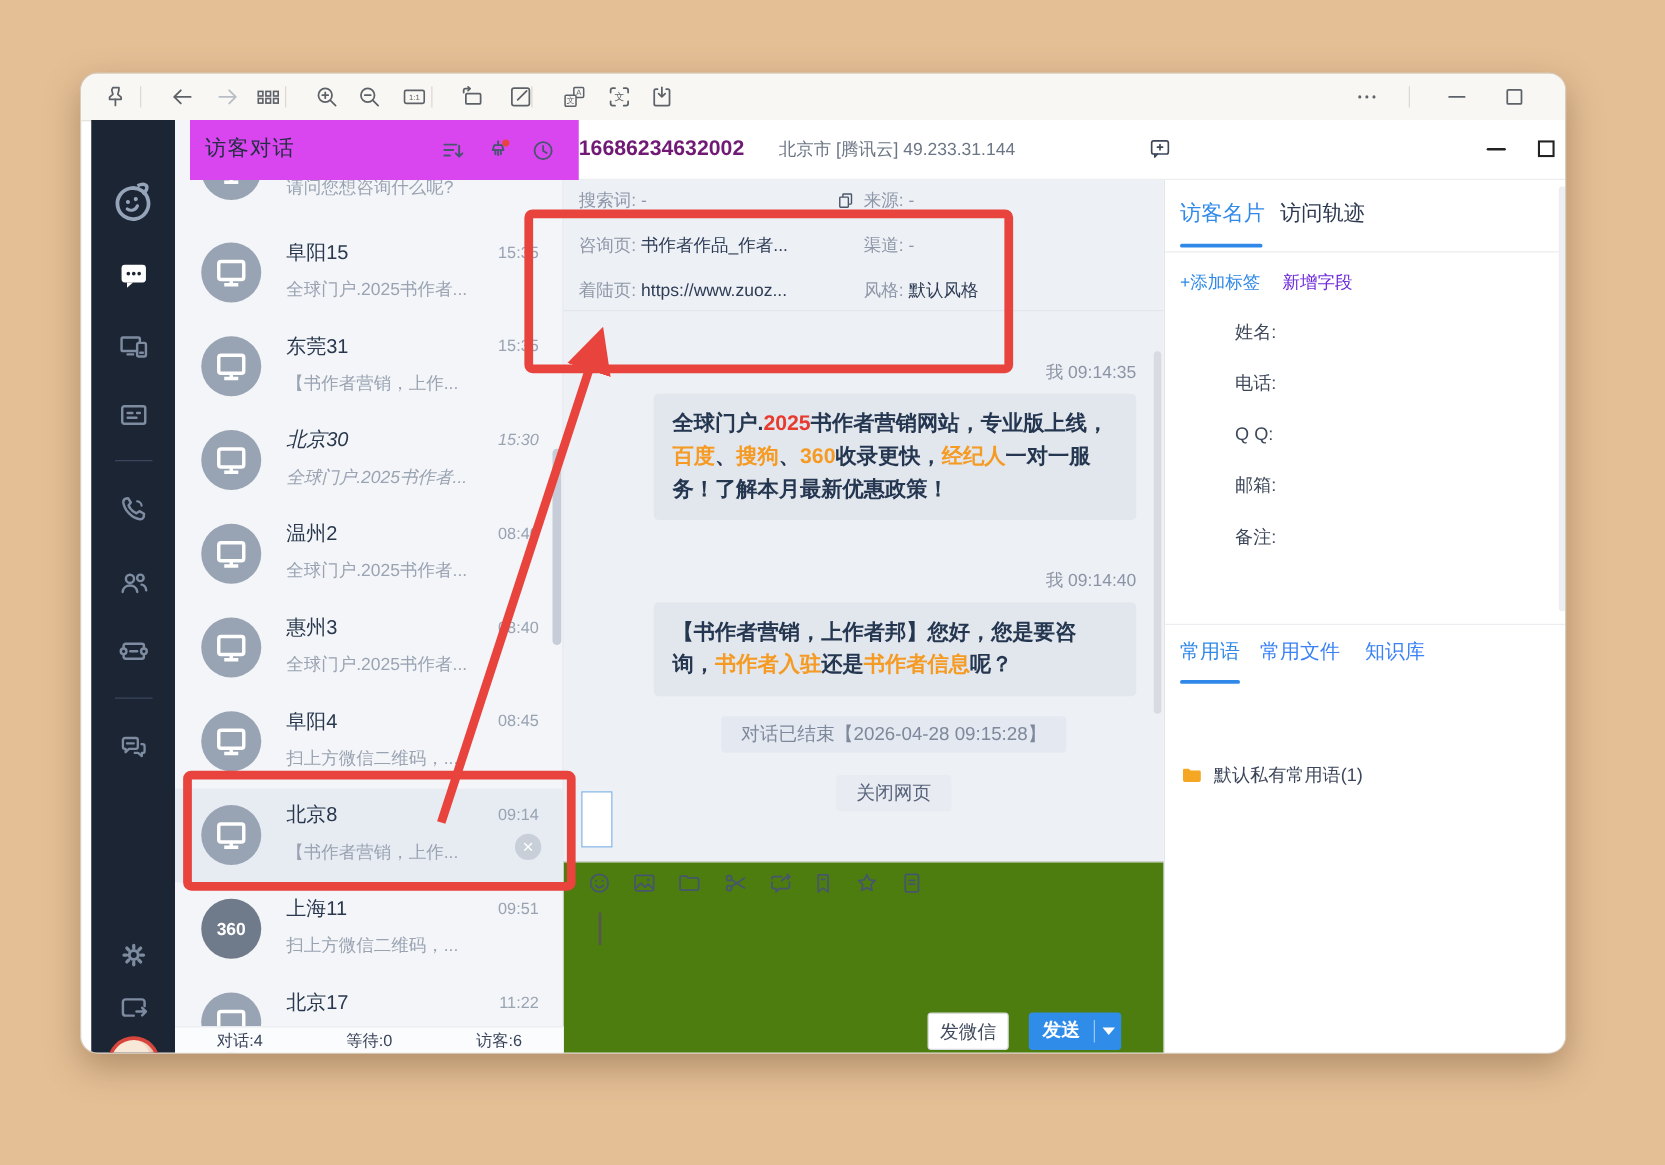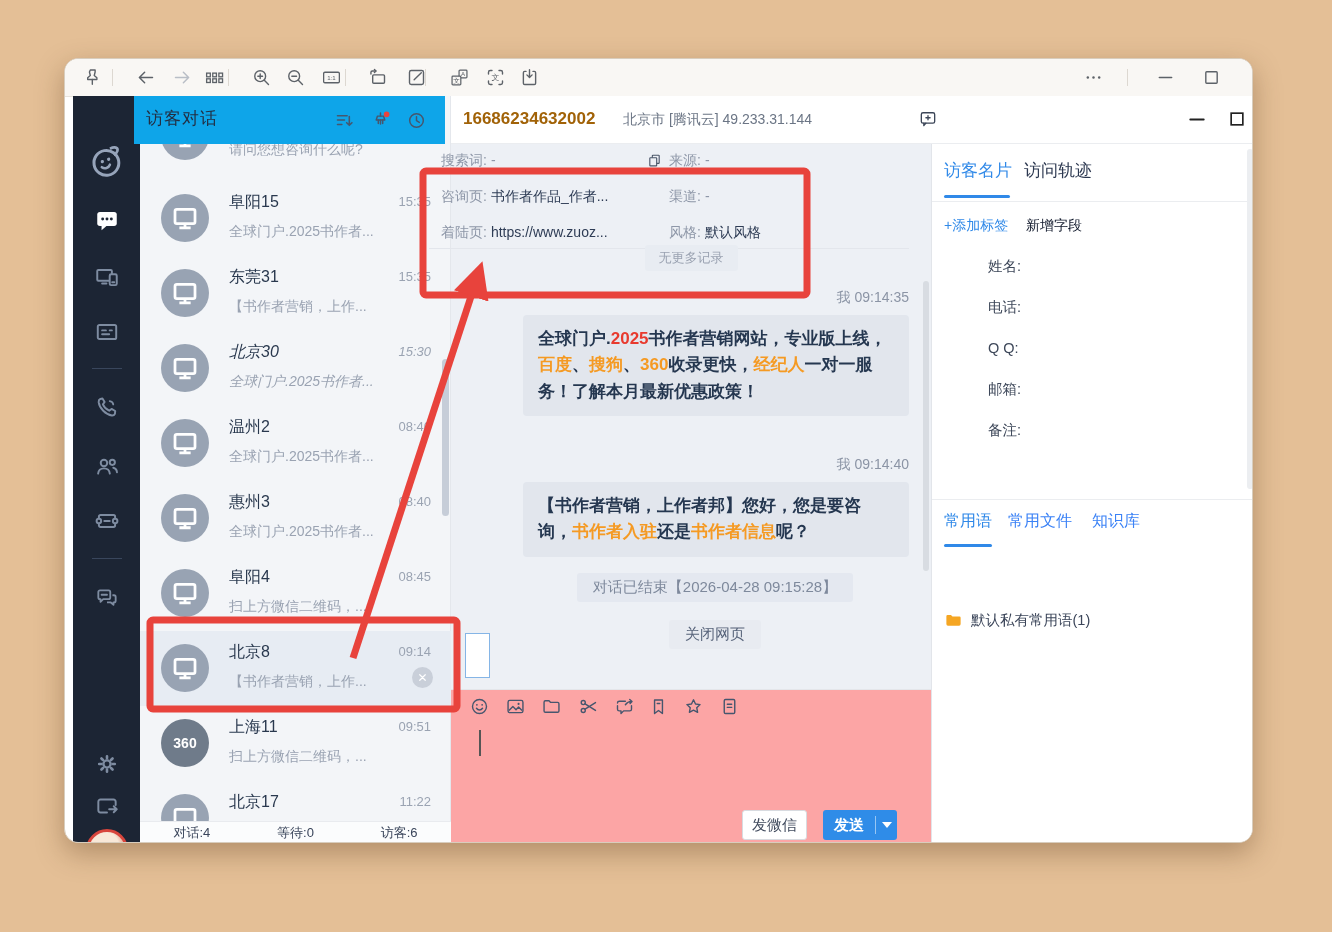--- a/index.html
+++ b/index.html
@@ -15,81 +15,81 @@
   .tbsep{position:absolute;top:10px;width:1px;height:17px;background:#ddd8d1;}
   
   .sidebar{position:absolute;left:8px;top:37px;width:67px;height:748px;background:#1c2534;}
   .sbi{position:absolute;left:50%;transform:translateX(-50%);width:26px;height:26px;color:#7e8ca1;}
   .sbi svg{width:26px;height:26px;display:block;}
   .sbdiv{position:absolute;left:50%;transform:translateX(-50%);width:30px;height:1px;background:#39465c;}
   .sb-avatar{position:absolute;left:50%;transform:translateX(-50%);width:42px;height:42px;border-radius:50%;
              background:radial-gradient(circle at 45% 38%,#f8e8d8 0 45%,#e9b8a6 60%,#c9574a 100%);border:3px solid #d8453c;box-sizing:border-box;}
   
   .vlist-bg{position:absolute;left:75px;top:37px;width:311px;height:748px;background:#f3f5f8;border-right:1px solid #e4e7ec;box-sizing:border-box;}
-  .vheader{position:absolute;left:69px;top:37px;width:311px;height:48px;background:#0ea5e9;z-index:5;font-family:Liberation Serif, serif;}
+  .vheader{position:absolute;left:87px;top:37px;width:311px;height:48px;background:#d946ef;z-index:5;font-family:Liberation Serif, serif;}
   .vtitle{position:absolute;left:12px;top:11px;font-size:17px;color:#232e42;letter-spacing:1px;}
   .vhi{position:absolute;top:14px;width:21px;height:21px;color:#46566e;cursor:pointer;}
   .vhi svg{width:21px;height:21px;display:block;}
   .vrow{position:absolute;left:75px;width:311px;height:75px;box-sizing:border-box;cursor:pointer;}
   .vrow.sel{background:#e7ecf3;}
   .vavatar{position:absolute;left:21px;top:13px;width:48px;height:48px;border-radius:50%;background:#98a3b3;display:flex;align-items:center;justify-content:center;}
   .vavatar.a360{background:#6f7b8a;color:#fff;font-weight:bold;font-size:14px;letter-spacing:0;}
   .vavatar svg{width:30px;height:30px;}
   .vname{position:absolute;left:89px;top:11px;font-size:16px;color:#29384e;}
   .vtime{position:absolute;right:20px;top:13px;font-size:13px;color:#9aa3b2;}
   .vprev{position:absolute;left:89px;top:42px;width:185px;font-size:14px;color:#9aa3b2;white-space:nowrap;overflow:hidden;text-overflow:ellipsis;}
   .vclose{position:absolute;right:18px;top:36px;width:21px;height:21px;border-radius:50%;background:#c9cfd9;display:flex;align-items:center;justify-content:center;}
   .vfooter{position:absolute;left:75px;top:762px;width:311px;height:23px;background:#fbfcfd;border-top:1px solid #e9ebef;z-index:6;
            display:flex;justify-content:space-around;align-items:center;font-size:13px;color:#39445a;box-sizing:border-box;}
   .vscroll{position:absolute;left:377px;top:300px;width:7px;height:157px;border-radius:4px;background:#c6cdd8;z-index:6;}
   
   .mheader{position:absolute;left:386px;top:37px;width:803px;height:48px;background:#fff;border-bottom:1px solid #ebedf0;box-sizing:border-box;}
-  .mh-id{position:absolute;left:12px;top:13px;font-size:17px;font-weight:bold;color:#a16207;}
+  .mh-id{position:absolute;left:12px;top:13px;font-size:17px;font-weight:bold;color:#701a75;}
   .mh-loc{position:absolute;left:172px;top:15px;font-size:14px;color:#6b7585;}
   .mh-ic{position:absolute;top:13px;width:20px;height:20px;color:#3c4658;cursor:pointer;}
   .mh-ic svg{width:20px;height:20px;display:block;}
   
   .chatbg{position:absolute;left:386px;top:85px;width:480px;height:545px;background:#edf0f5;}
-  .infogrid{position:absolute;left:364px;top:85px;width:480px;height:105px;border-bottom:1px solid #e3e6ec;box-sizing:border-box;}
+  .infogrid{position:absolute;left:386px;top:85px;width:480px;height:105px;border-bottom:1px solid #e3e6ec;box-sizing:border-box;}
   .icell{position:absolute;font-size:14px;white-space:nowrap;}
   .ilabel{color:#8e97a8;}
   .ivalue{color:#2e3c55;margin-left:4px;}
   .ivalue.dim{color:#8e97a8;}
   .copyic{position:absolute;width:15px;height:15px;color:#4a5568;}
   .nomore-wrap{position:absolute;left:386px;top:186px;width:480px;text-align:center;z-index:2;}
   .nomore{display:inline-block;background:#e8ecf2;color:#9aa2b1;font-size:13px;padding:4px 14px;border-radius:3px;}
   .msgs{position:absolute;left:386px;top:190px;width:480px;box-sizing:border-box;padding:0 22px 0 70px;text-align:right;}
   .mts{font-size:14px;color:#8b94a5;margin-top:40px;}
   .bubble{display:inline-block;text-align:left;background:#e2e6ed;border-radius:4px;padding:11px 15px;margin-top:8px;
           font-size:17px;font-weight:bold;line-height:1.55;max-width:356px;color:#253750;}
   .c-dark{color:#253750;}.c-red{color:#e83a2e;}.c-orange{color:#f59a23;}
   .sysline{text-align:center;margin-top:16px;}
   .syspill{display:inline-block;background:#e4e8f0;color:#7e899c;font-size:15px;padding:5px 16px;border-radius:3px;font-weight:normal;}
   .closebtn{display:inline-block;background:#e8ebf1;color:#57637a;font-size:15px;padding:5px 16px;border-radius:3px;cursor:pointer;}
   .cscroll{position:absolute;left:858px;top:222px;width:6px;height:290px;border-radius:3px;background:#d8dce2;z-index:3;}
   .bluebox{position:absolute;left:400px;top:574px;width:25px;height:45px;background:#fff;border:1.5px solid #85b5e6;z-index:8;box-sizing:border-box;}
-  .composer{position:absolute;left:386px;top:630px;width:480px;height:155px;background:#fca5a5;border-top:1px solid #e4e6ea;box-sizing:border-box;}
+  .composer{position:absolute;left:386px;top:630px;width:480px;height:155px;background:#4d7c0f;border-top:1px solid #e4e6ea;box-sizing:border-box;}
   .cpi{position:absolute;top:6px;width:21px;height:21px;color:#46566e;cursor:pointer;}
   .cpi svg{width:21px;height:21px;display:block;}
   .caret{position:absolute;left:28px;top:40px;width:1.5px;height:26px;background:#555;}
   .btn-wechat{position:absolute;left:291px;top:120px;width:65px;height:30px;background:#fff;border:1px solid #d8dbe0;border-radius:3px;
               font-size:15px;color:#414b5e;display:flex;align-items:center;justify-content:center;cursor:pointer;box-sizing:border-box;}
   .btn-send{position:absolute;left:372px;top:120px;width:74px;height:30px;background:#2f8ce8;border-radius:3px;display:flex;cursor:pointer;}
   .btn-send .lbl{width:52px;text-align:center;color:#fff;font-size:15px;font-weight:bold;line-height:30px;}
   .btn-send .sep{width:1px;height:18px;background:rgba(255,255,255,.5);margin-top:6px;}
   .btn-send .car{flex:1;display:flex;align-items:center;justify-content:center;}
   .tri{width:0;height:0;border-left:5px solid transparent;border-right:5px solid transparent;border-top:6px solid #fff;}
   
   .rpanel{position:absolute;left:866px;top:85px;width:323px;height:700px;background:#fff;border-left:1px solid #e2e5ea;box-sizing:border-box;}
   .rtab1{position:absolute;left:12px;top:15px;font-size:17px;color:#3089e8;cursor:pointer;}
   .rtab2{position:absolute;left:92px;top:15px;font-size:17px;color:#2c3850;cursor:pointer;}
   .runderline{position:absolute;left:12px;top:51px;width:66px;height:3px;background:#3089e8;border-radius:2px;}
   .rdiv{position:absolute;left:0;width:100%;height:1px;background:#ebedf0;}
   .ract1{position:absolute;left:12px;top:73px;font-size:14px;color:#3089e8;cursor:pointer;}
-  .ract2{position:absolute;left:94px;top:73px;font-size:14px;color:#0f172a;cursor:pointer;}
+  .ract2{position:absolute;left:94px;top:73px;font-size:14px;color:#6d28d9;cursor:pointer;}
   .rfields{position:absolute;left:12px;top:107px;width:290px;margin-left:44px;}
   .rfield{height:41px;font-size:14.5px;color:#3d4759;line-height:30px;}
   .ltab{position:absolute;top:367px;font-size:16px;color:#3b82f6;cursor:pointer;}
   .ltab.active{color:#3089e8;}
   .lunderline{position:absolute;left:12px;top:400px;width:48px;height:3px;background:#3089e8;border-radius:2px;}
   .rsearch{position:absolute;left:12px;top:419px;width:296px;height:34px;border:1px solid #e0e4e9;border-radius:17px;box-sizing:border-box;background:#fff;}
   .rsearch input{border:none;outline:none;background:transparent;width:100%;height:100%;padding:0 14px;font-size:14px;color:#555;
                  font-family:"Liberation Sans","DejaVu Sans",sans-serif;box-sizing:border-box;}
   .rsearch input::placeholder{color:#a9b2be;}
   .rfolder{position:absolute;left:12px;top:467px;display:flex;align-items:center;cursor:pointer;}
@@ -457,21 +457,20 @@
         <svg class="copyic" style="left:218px;top:9px" viewBox="0 0 24 24">
           <rect x="8.5" y="3.5" width="11" height="13" rx="1" fill="none" stroke="currentColor" stroke-width="1.8"></rect>
           <rect x="4.5" y="7.5" width="11" height="13" rx="1" fill="#edf0f5" stroke="currentColor" stroke-width="1.8"></rect>
         </svg>
         <div class="icell" style="left:240px;top:8px"><span class="ilabel">来源:</span><span class="ivalue dim">-</span></div>
         <div class="icell" style="left:12px;top:44px"><span class="ilabel">咨询页:</span><span class="ivalue">书作者作品_作者...</span></div>
         <div class="icell" style="left:240px;top:44px"><span class="ilabel">渠道:</span><span class="ivalue dim">-</span></div>
         <div class="icell" style="left:12px;top:80px"><span class="ilabel">着陆页:</span><span class="ivalue">https://www.zuoz...</span></div>
         <div class="icell" style="left:240px;top:80px"><span class="ilabel">风格:</span><span class="ivalue">默认风格</span></div>
       </div>
-    <div class="nomore-wrap"><span class="nomore">无更多记录</span></div>
     <div class="msgs" id="msgs"><div class="mts">我 09:14:35</div><div class="bubble"><span class="c-dark">全球门户.</span><span class="c-red">2025</span><span class="c-dark">书作者营销网站，专业版上线，</span><span class="c-orange">百度</span><span class="c-dark">、</span><span class="c-orange">搜狗</span><span class="c-dark">、</span><span class="c-orange">360</span><span class="c-dark">收录更快，</span><span class="c-orange">经纪人</span><span class="c-dark">一对一服务！了解本月最新优惠政策！</span></div><div class="mts">我 09:14:40</div><div class="bubble"><span class="c-dark">【书作者营销，上作者邦】您好，您是要咨询，</span><span class="c-orange">书作者入驻</span><span class="c-dark">还是</span><span class="c-orange">书作者信息</span><span class="c-dark">呢？</span></div><div class="sysline"><span class="syspill">对话已结束【2026-04-28 09:15:28】</span></div><div class="sysline" style="margin-top:18px"><span class="closebtn">关闭网页</span></div></div>
     <div class="cscroll"></div>
     <div class="bluebox"></div>
 
     <div class="composer">
       <span class="cpi" style="left:18px">
           <svg viewBox="0 0 24 24" fill="none" stroke="currentColor" stroke-width="1.6" stroke-linecap="round">
             <circle cx="12" cy="12" r="8"></circle>
             <circle cx="9" cy="10" r="1" fill="currentColor" stroke="none"></circle>
             <circle cx="15" cy="10" r="1" fill="currentColor" stroke="none"></circle>

